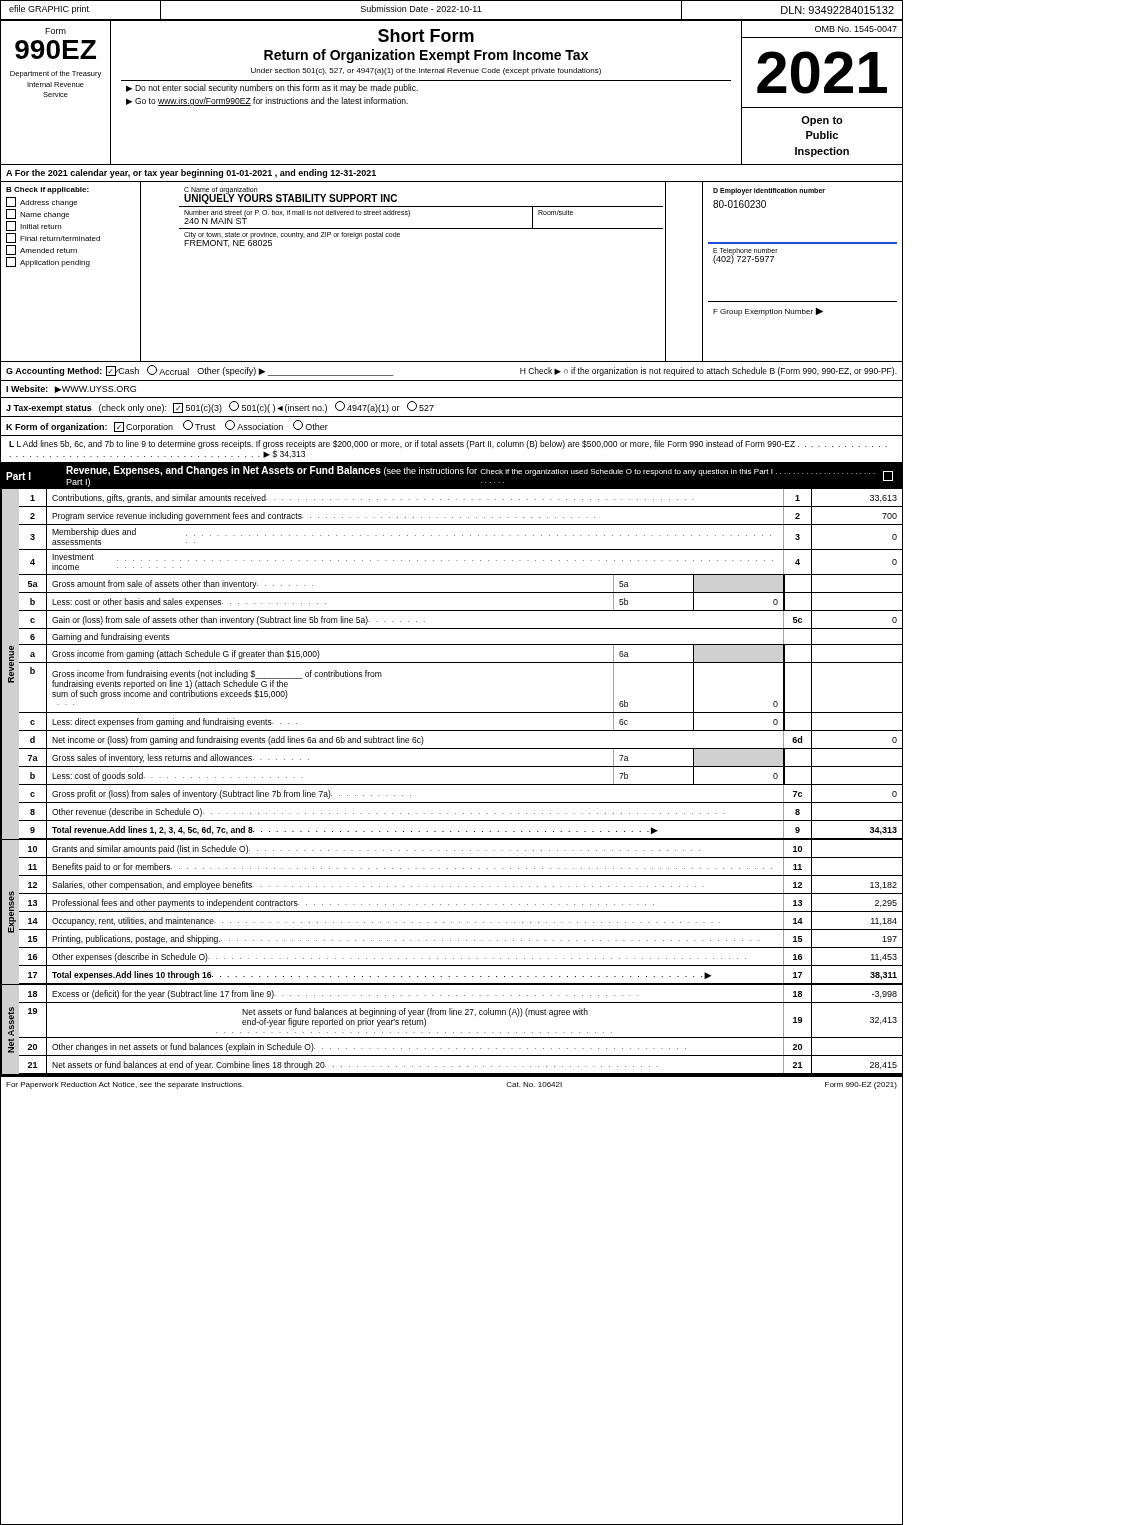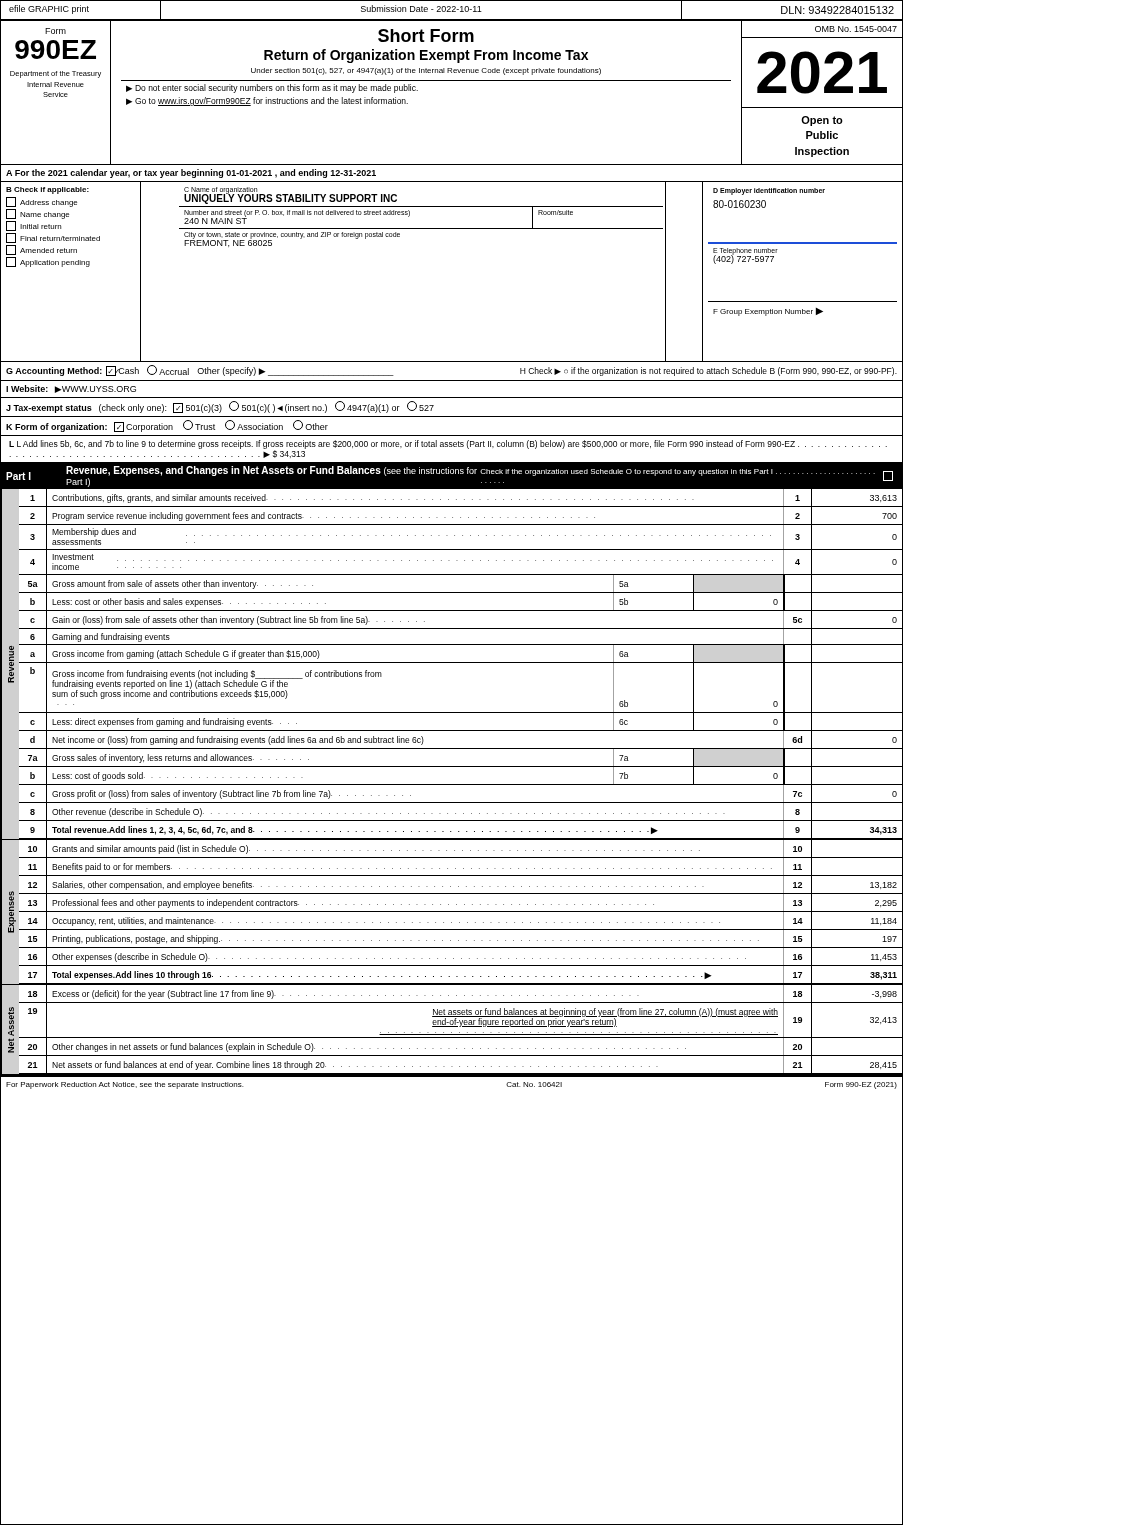--- a/index.html
+++ b/index.html
@@ -735,21 +735,21 @@
 
       <div class="data-row">
         <div class="row-num">18</div>
         <div class="row-desc">Excess or (deficit) for the year (Subtract line 17 from line 9) <span style="letter-spacing:2px; font-size:7px;">. . . . . . . . . . . . . . . . . . . . . . . . . . . . . . . . . . . . . . . . . . . . . . .</span></div>
         <div class="row-line-num">18</div>
         <div class="row-value">-3,998</div>
       </div>
 
       <div class="data-row" style="min-height:35px; align-items:stretch;">
         <div class="row-num" style="align-items:flex-start; padding-top:3px;">19</div>
-        <div class="row-desc" style="flex-direction:column; align-items:flex-end; justify-content:center;text-decoration:underline;">
+        <div class="row-desc" style="flex-direction:column; align-items:center; justify-content:center;">
           Net assets or fund balances at beginning of year (from line 27, column (A)) (must agree with<br>
           end-of-year figure reported on prior year's return) <span style="letter-spacing:2px; font-size:7px;">. . . . . . . . . . . . . . . . . . . . . . . . . . . . . . . . . . . . . . . . . . . . . . . . . . .</span>
         </div>
         <div class="row-line-num">19</div>
         <div class="row-value">32,413</div>
       </div>
 
       <div class="data-row">
         <div class="row-num">20</div>
         <div class="row-desc">Other changes in net assets or fund balances (explain in Schedule O) <span style="letter-spacing:2px; font-size:7px;">. . . . . . . . . . . . . . . . . . . . . . . . . . . . . . . . . . . . . . . . . . . . . . . .</span></div>

